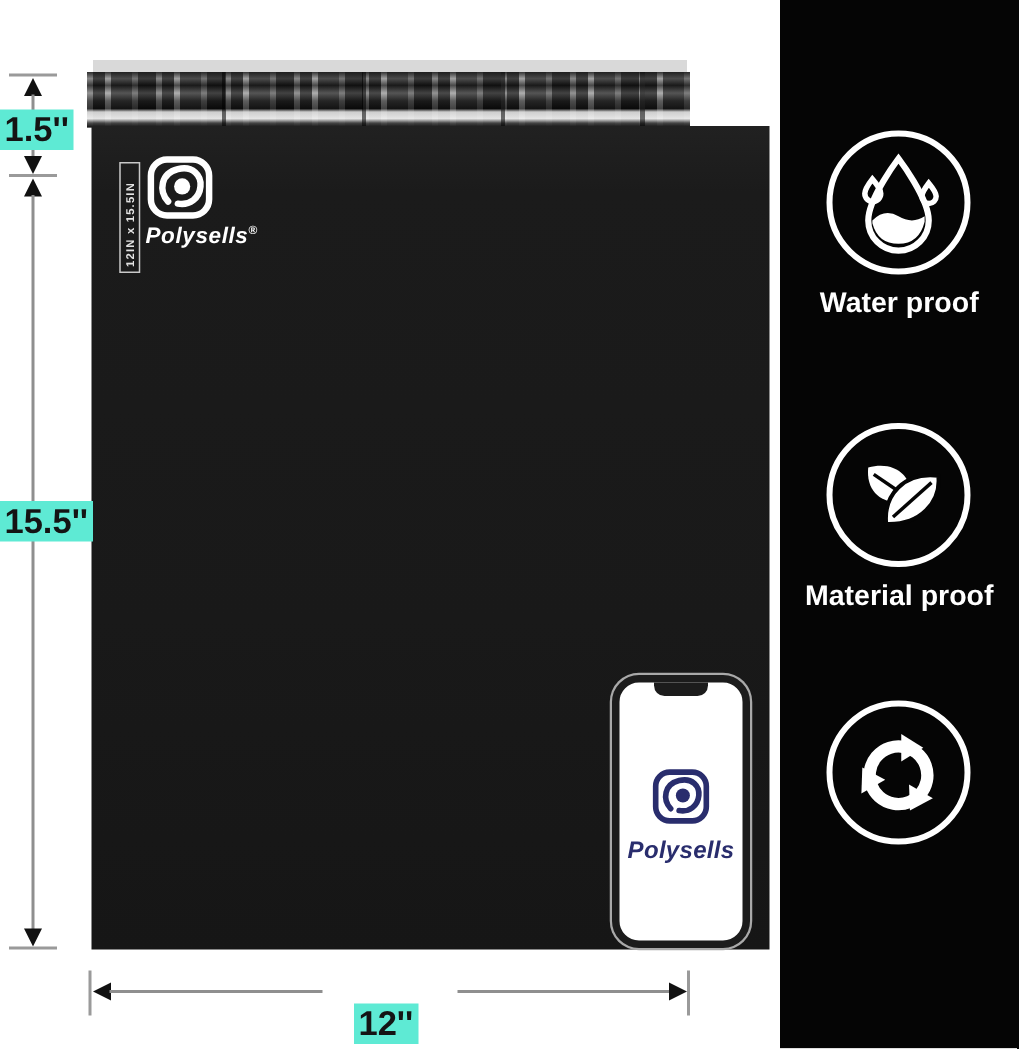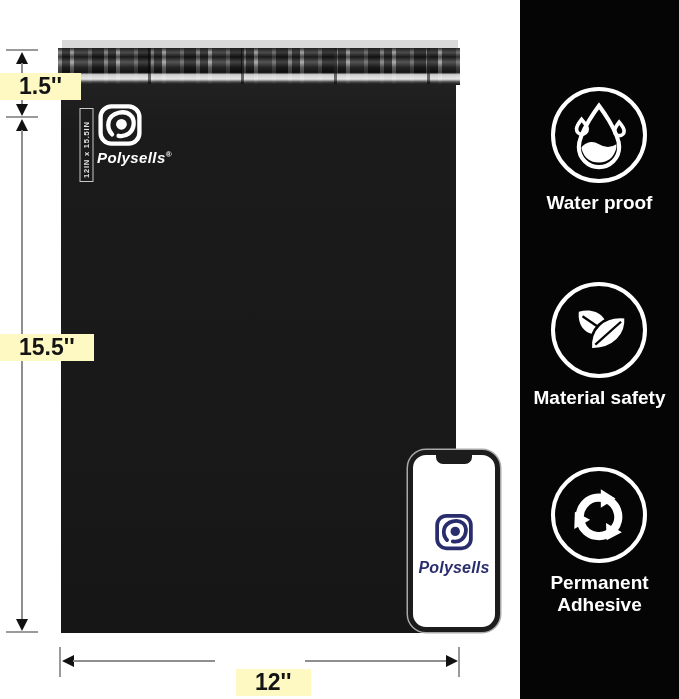--- a/index.html
+++ b/index.html
@@ -10,43 +10,43 @@
   .bag{position:absolute;left:58px;top:40px;width:402px;height:593px;}
   .bag-flap-back{position:absolute;left:4px;top:0;width:396px;height:9px;background:#d9d9d9;}
   .bag-seal{position:absolute;left:0;top:8px;width:402px;height:37px;
     background:
       repeating-linear-gradient(90deg, rgba(0,0,0,0) 0 90px, rgba(0,0,0,.55) 90px 93px),
       linear-gradient(180deg, rgba(30,30,30,.85) 0%, rgba(130,130,130,.30) 12%, rgba(10,10,10,.62) 24%,
         rgba(170,170,170,.28) 38%, rgba(25,25,25,.55) 52%, rgba(0,0,0,.62) 66%,
         rgba(215,215,215,.95) 72%, rgba(238,238,238,.95) 84%, rgba(70,70,70,.92) 92%, #101010 100%),
       repeating-linear-gradient(90deg, #8a8a8a 0 4px, #242424 4px 12px, #b0b0b0 12px 16px,
         #343434 16px 30px, #6d6d6d 30px 34px, #1a1a1a 34px 46px);}
-  .bag-body{position:absolute;left:3px;top:44px;width:395px;height:549px;
+  .bag-body{position:absolute;left:3px;top:44px;width:452px;height:549px;
     background:linear-gradient(180deg,#212121 0%,#1b1b1b 8%,#191919 60%,#161616 100%);}
   .bag-print{position:absolute;left:19px;top:22px;width:120px;height:80px;}
   .size-tag{position:absolute;left:0;top:2px;height:66px;color:#e3e3e3;border:1px solid #c9c9c9;
     writing-mode:vertical-rl;transform:rotate(180deg);font-size:7.5px;font-weight:700;
     letter-spacing:.8px;padding:3px 2px;line-height:1;}
   .bag-logo{position:absolute;left:17px;top:-5px;}
   .bag-brand{position:absolute;left:17px;top:43px;color:#fff;font-style:italic;font-weight:700;
     font-size:15px;letter-spacing:.4px;}
   .bag-brand sup{font-size:8px;font-style:normal;}
 
   
   .tick-h{position:absolute;height:2px;background:#9a9a9a;}
   .tick-v{position:absolute;width:2px;background:#9a9a9a;}
   .stem-v{position:absolute;width:2px;background:#8f8f8f;}
   .stem-h{position:absolute;height:2px;background:#8f8f8f;}
   .arr{position:absolute;width:0;height:0;}
   .arr.up{border-left:6px solid transparent;border-right:6px solid transparent;border-bottom:12px solid #111;}
   .arr.down{border-left:6px solid transparent;border-right:6px solid transparent;border-top:12px solid #111;}
   .arr.left{border-top:6px solid transparent;border-bottom:6px solid transparent;border-right:12px solid #111;}
   .arr.right{border-top:6px solid transparent;border-bottom:6px solid transparent;border-left:12px solid #111;}
-  .dim-label{position:absolute;font-weight:700;font-size:23px;color:#141414;background:#fef9c3;
-    line-height:1;padding:2px 19px;z-index:2;}
+  .dim-label{position:absolute;font-weight:700;font-size:23px;color:#141414;background:#5eead4;
+    line-height:1;padding:2px 3px;z-index:2;}
 
   
   .phone{position:absolute;left:408px;top:450px;width:82px;height:172px;background:#fff;
     border:5px solid #1c1c1c;border-radius:18px;z-index:3;box-shadow:0 0 0 1.5px #a9a9a9;}
   .phone-notch{position:absolute;left:50%;top:0;transform:translateX(-50%);width:36px;height:9px;
     background:#1c1c1c;border-radius:0 0 7px 7px;}
   .phone-screen{position:absolute;inset:0;display:flex;flex-direction:column;align-items:center;
     justify-content:center;padding-top:6px;}
   .phone-brand{margin-top:3px;color:#292d6d;font-style:italic;font-weight:700;font-size:16px;
     letter-spacing:.2px;}
@@ -133,36 +133,35 @@
     <div class="feat-label" style="top:192px;">Water proof</div>
 
     <div class="feat-circle" style="top:282px;">
       <svg width="88" height="88" viewBox="0 0 96 96">
         <path d="M26 28 C44 23 59 33 57 52 C38 57 24 47 26 28 Z" fill="#ffffff"></path>
         <path d="M30 33 L52 48" stroke="#050505" stroke-width="2.5"></path>
         <path d="M39 69 C37 48 52 31 77 34 C79 53 64 70 39 69 Z" fill="#ffffff" stroke="#050505" stroke-width="3"></path>
         <path d="M44 64 L72 39" stroke="#050505" stroke-width="2.5"></path>
       </svg>
     </div>
-    <div class="feat-label" style="top:387px;">Material safety</div>
+    <div class="feat-label" style="top:387px;">Material proof</div>
 
     <div class="feat-circle" style="top:467px;">
       <svg width="88" height="88" viewBox="0 0 96 96">
         <g transform="translate(48,50)">
           <g>
             <path d="M -19.7 7.2 A 21 21 0 0 1 3.6 -20.7" fill="none" stroke="#ffffff" stroke-width="9"></path>
             <polygon points="2,-30 18,-20 2,-10" fill="#ffffff"></polygon>
           </g>
           <g transform="rotate(120)">
             <path d="M -19.7 7.2 A 21 21 0 0 1 3.6 -20.7" fill="none" stroke="#ffffff" stroke-width="9"></path>
             <polygon points="2,-30 18,-20 2,-10" fill="#ffffff"></polygon>
           </g>
           <g transform="rotate(240)">
             <path d="M -19.7 7.2 A 21 21 0 0 1 3.6 -20.7" fill="none" stroke="#ffffff" stroke-width="9"></path>
             <polygon points="2,-30 18,-20 2,-10" fill="#ffffff"></polygon>
           </g>
         </g>
       </svg>
     </div>
-    <div class="feat-label wrap" style="top:572px;">Permanent Adhesive</div>
 
   </aside>
 </div>
 
 </body></html>

